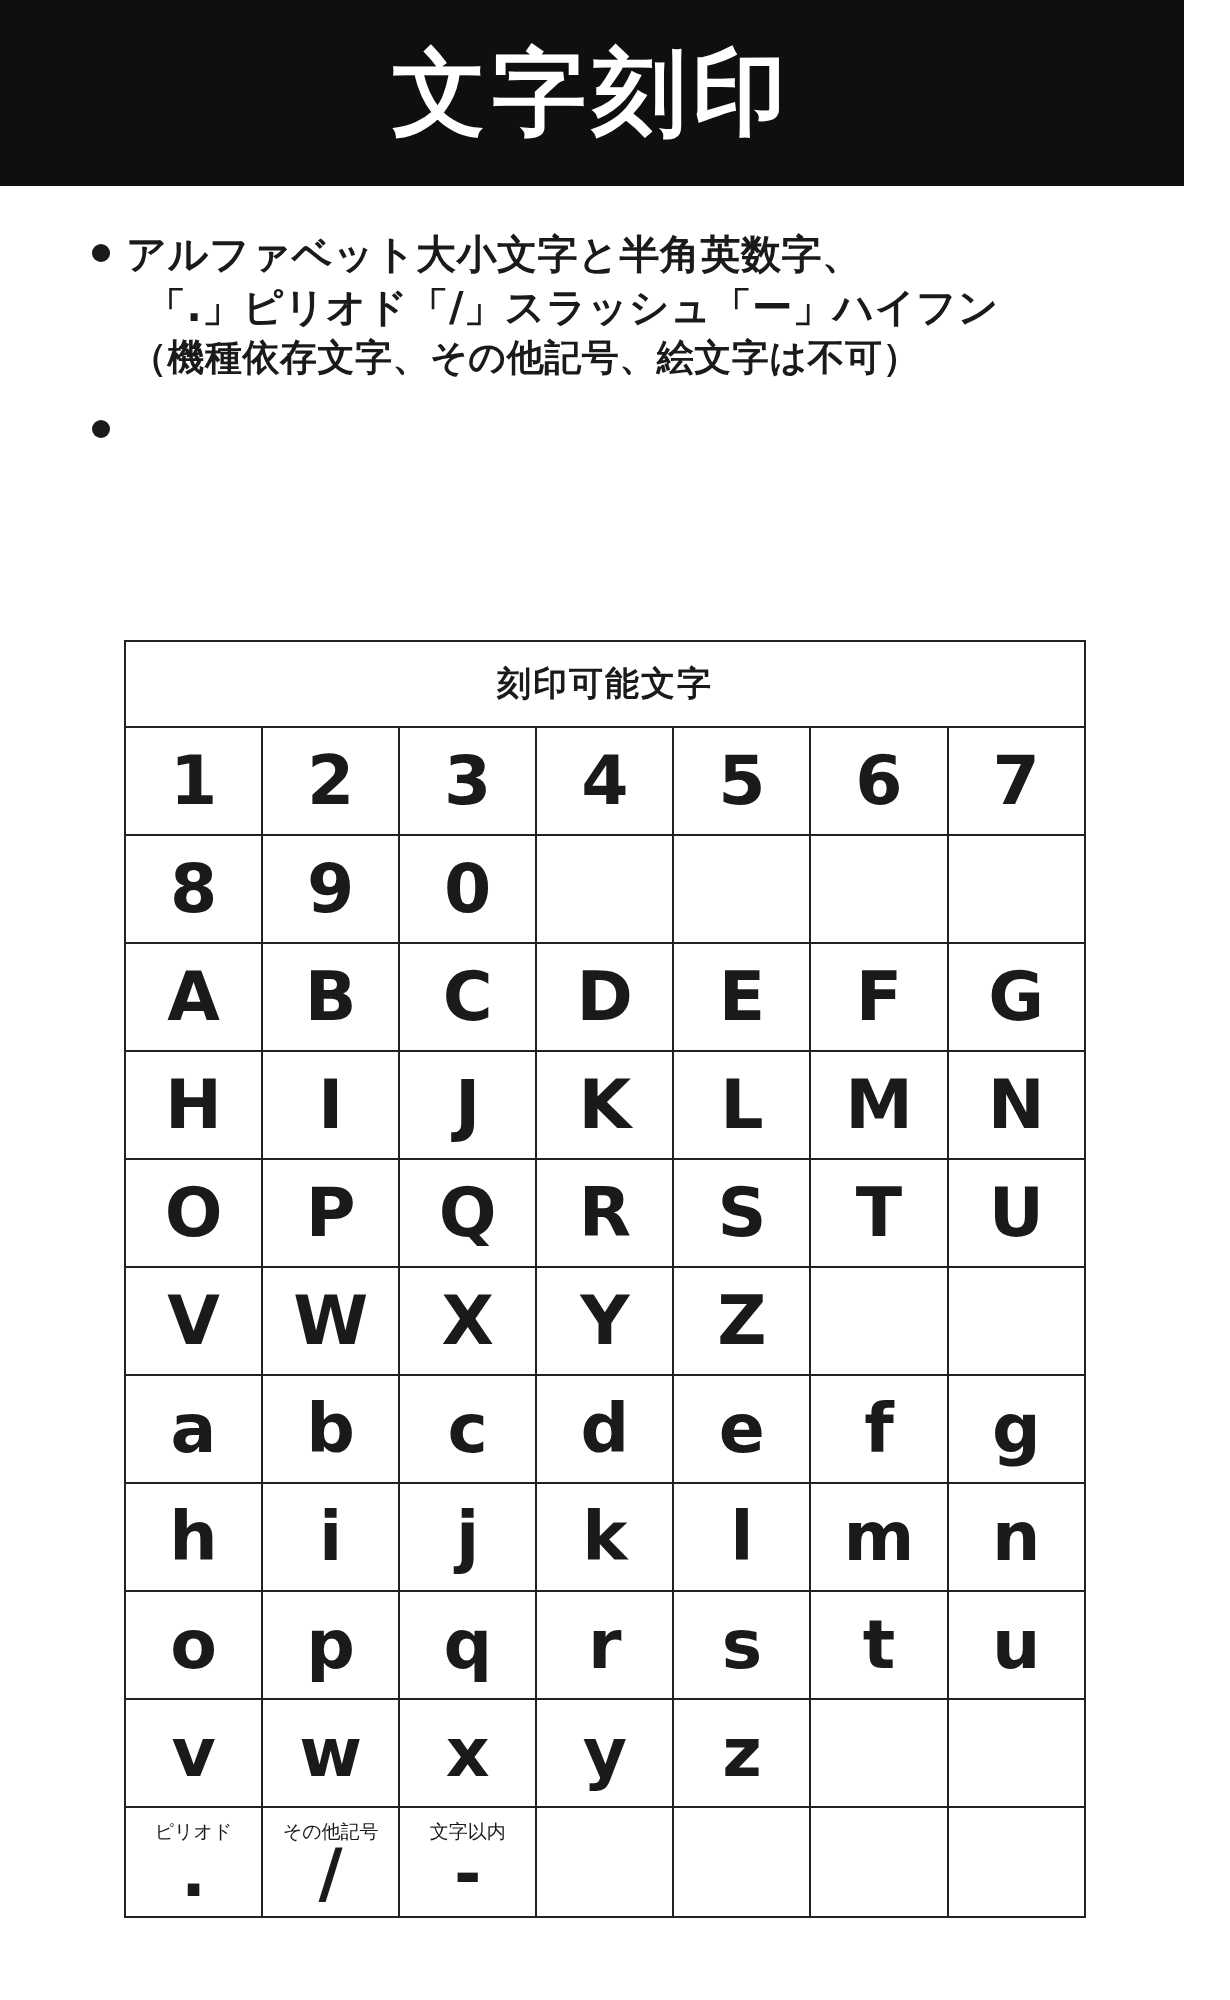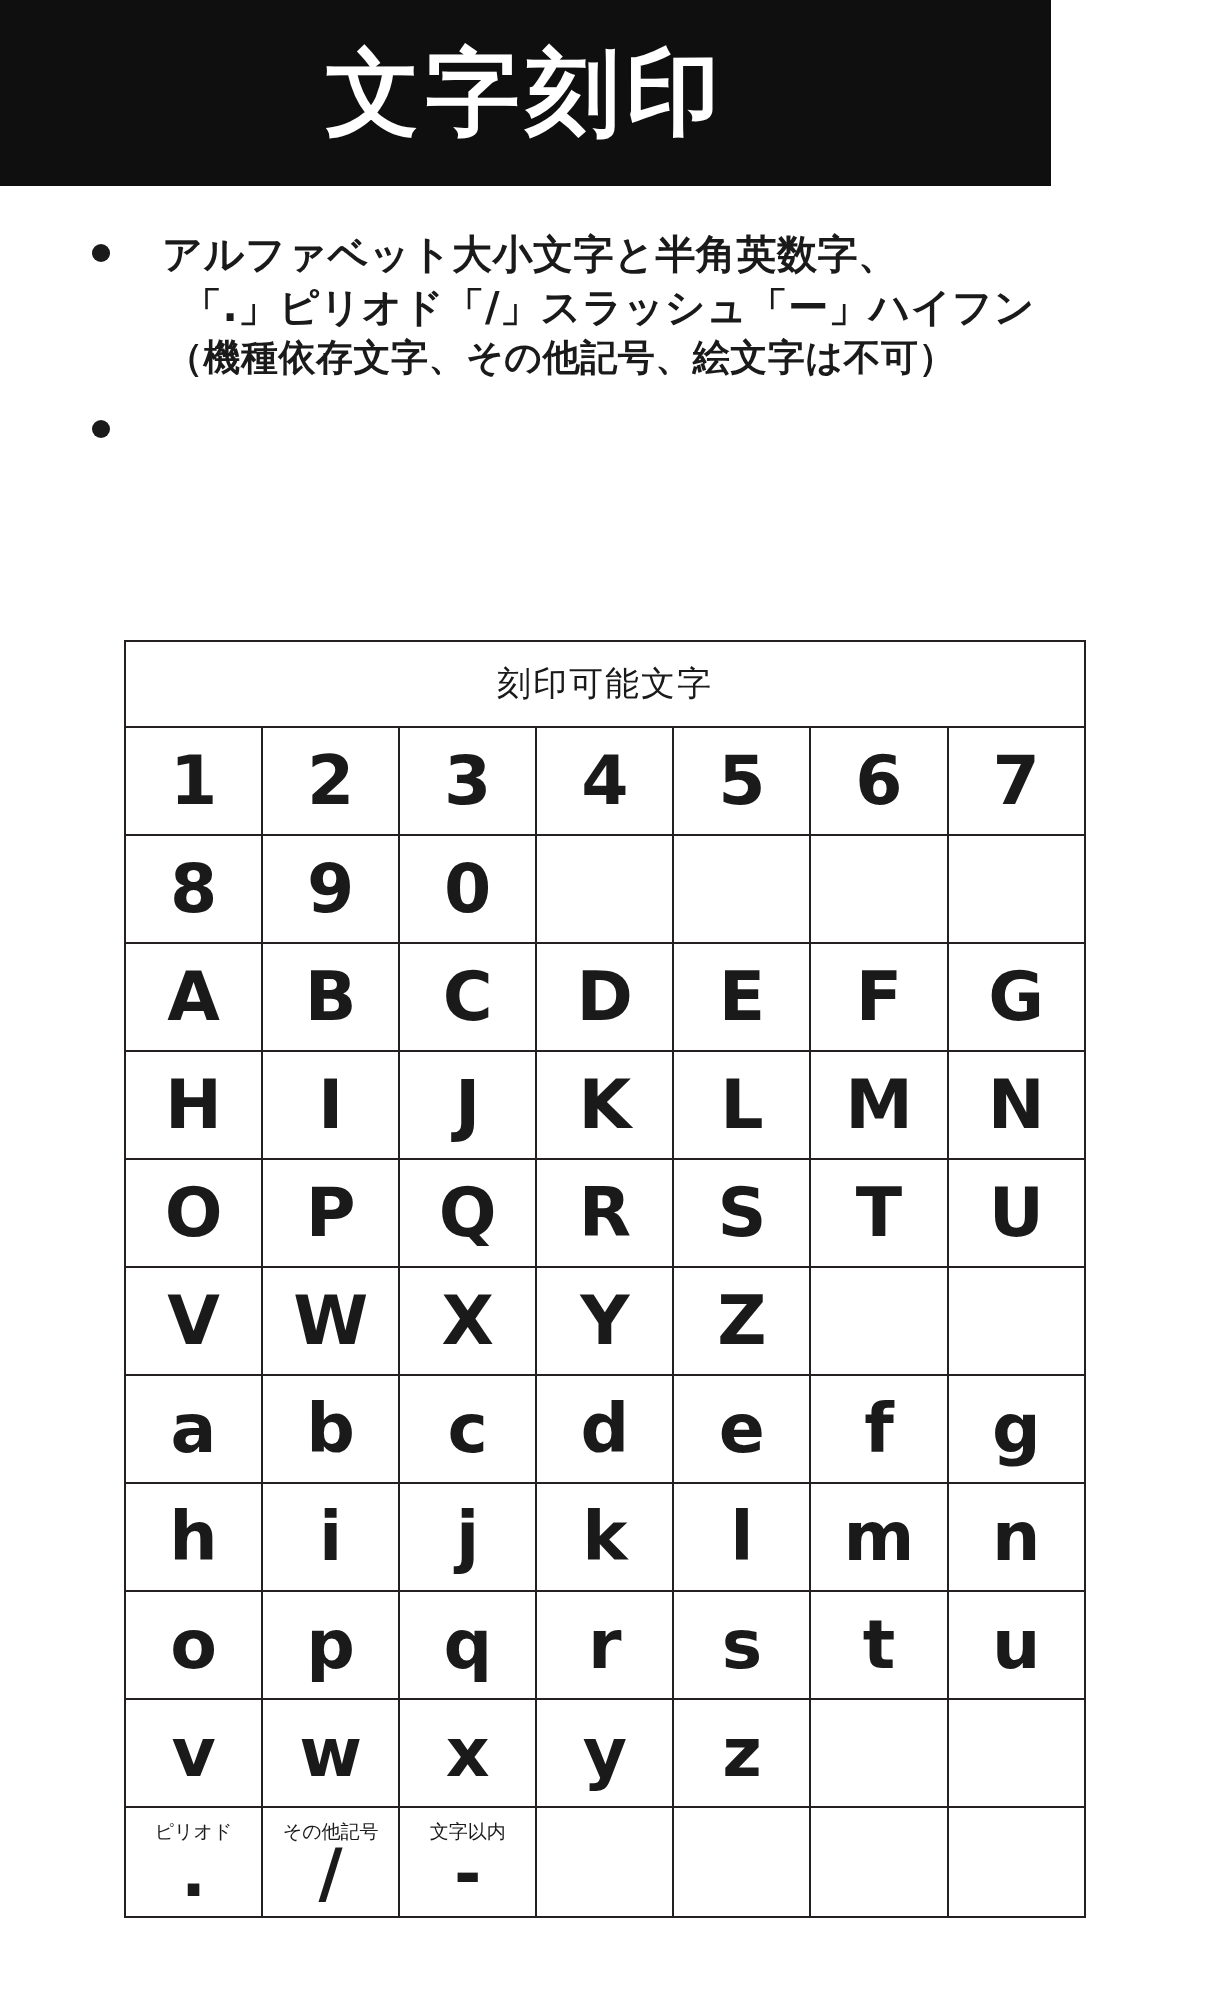--- a/index.html
+++ b/index.html
@@ -21,21 +21,21 @@
     height: 2000px;
     position: relative;
     box-sizing: border-box;
   }
 
   
   .header-bar {
     position: absolute;
     left: 0;
     top: 0;
-    width: 1051px;
+    width: 1184px;
     height: 186px;
     background: #100f0f;
     display: flex;
     align-items: center;
     justify-content: center;
   }
   .header-title {
     color: #ffffff;
     font-size: 94px;
     font-weight: 700;
@@ -48,21 +48,20 @@
   .bullets {
     position: absolute;
     left: 92px;
     top: 228px;
     width: 1060px;
   }
   .bullet-row {
     display: flex;
     align-items: flex-start;
     margin-bottom: 10px;
-    gap: 36px;
   }
   .bullet-dot {
     width: 18px;
     height: 18px;
     border-radius: 50%;
     background: #1a1a1a;
     margin-top: 16px;
     margin-right: 16px;
     flex: 0 0 auto;
   }
@@ -104,21 +103,21 @@
     border: 2px solid #241f20;
     width: 137.4px;
     height: 106px;
     text-align: center;
     vertical-align: middle;
     padding: 0;
   }
   .char-table td.caption-cell {
     height: 84px;
     font-size: 34px;
-    font-weight: 400;
+    font-weight: 700;
     font-family: "DejaVu Sans", "Liberation Sans", sans-serif;
     letter-spacing: 2px;
   }
   .glyph {
     font-size: 68px;
     font-weight: 700;
     line-height: 1;
     font-family: "DejaVu Sans", "Liberation Sans", sans-serif;
   }
   .glyph.lower {

